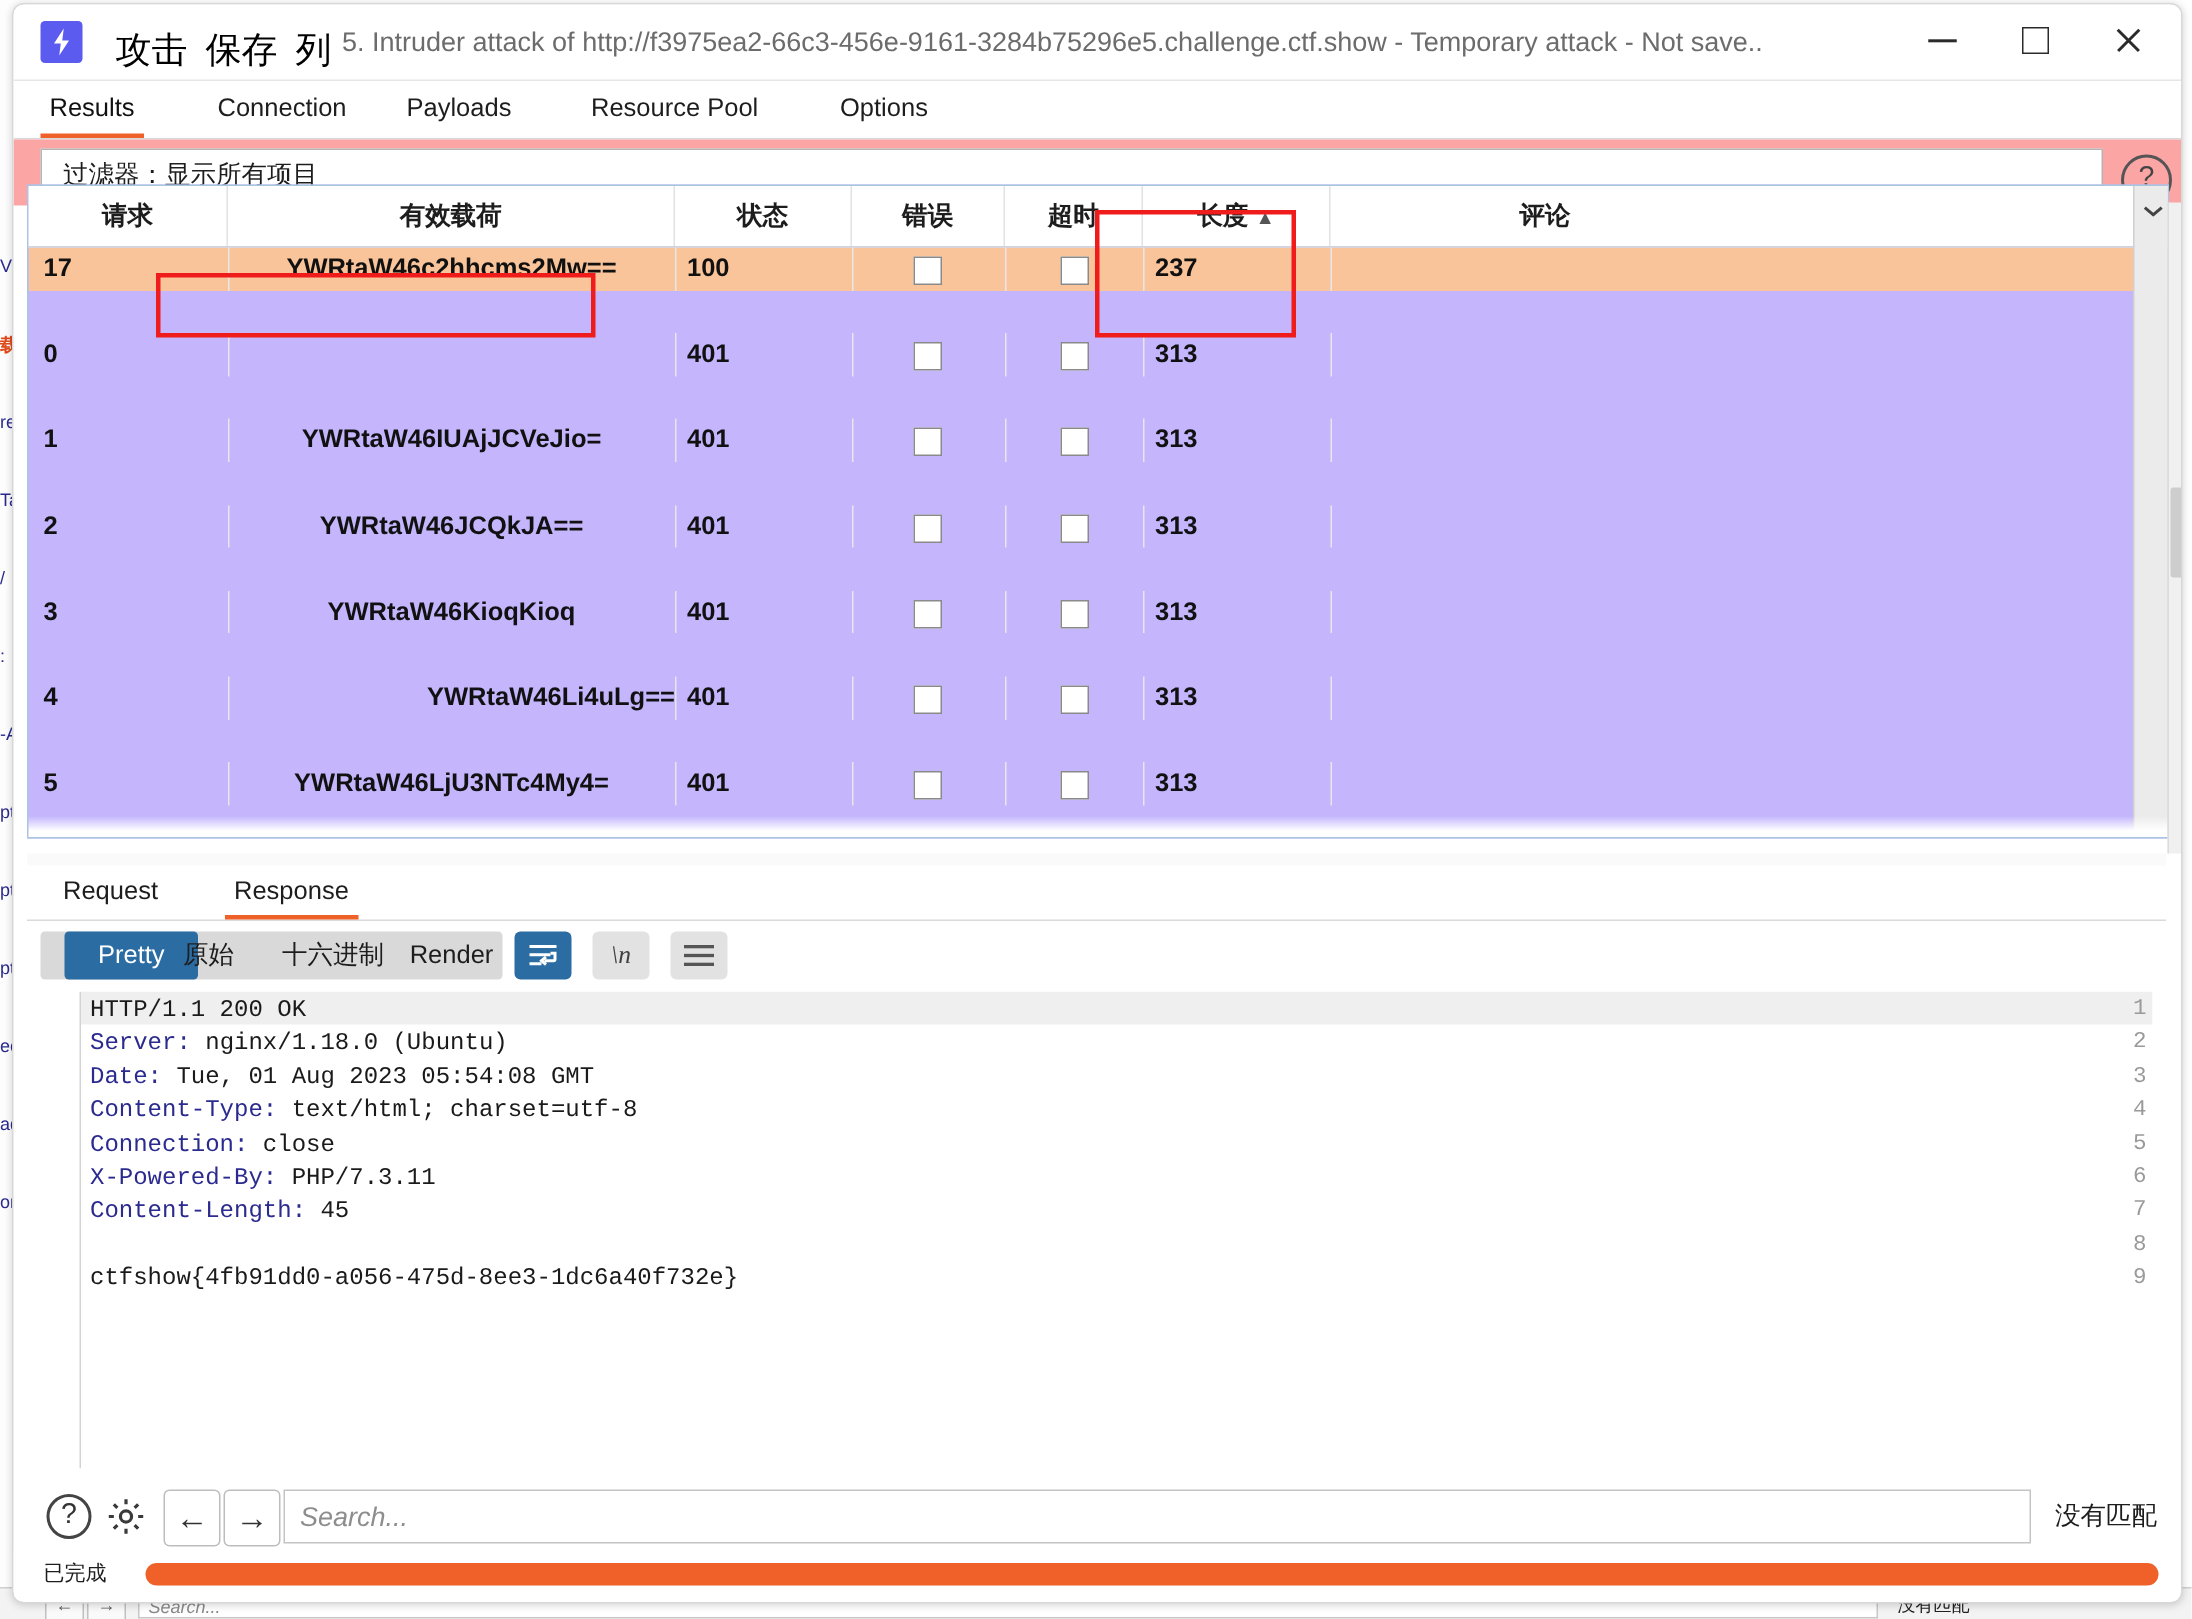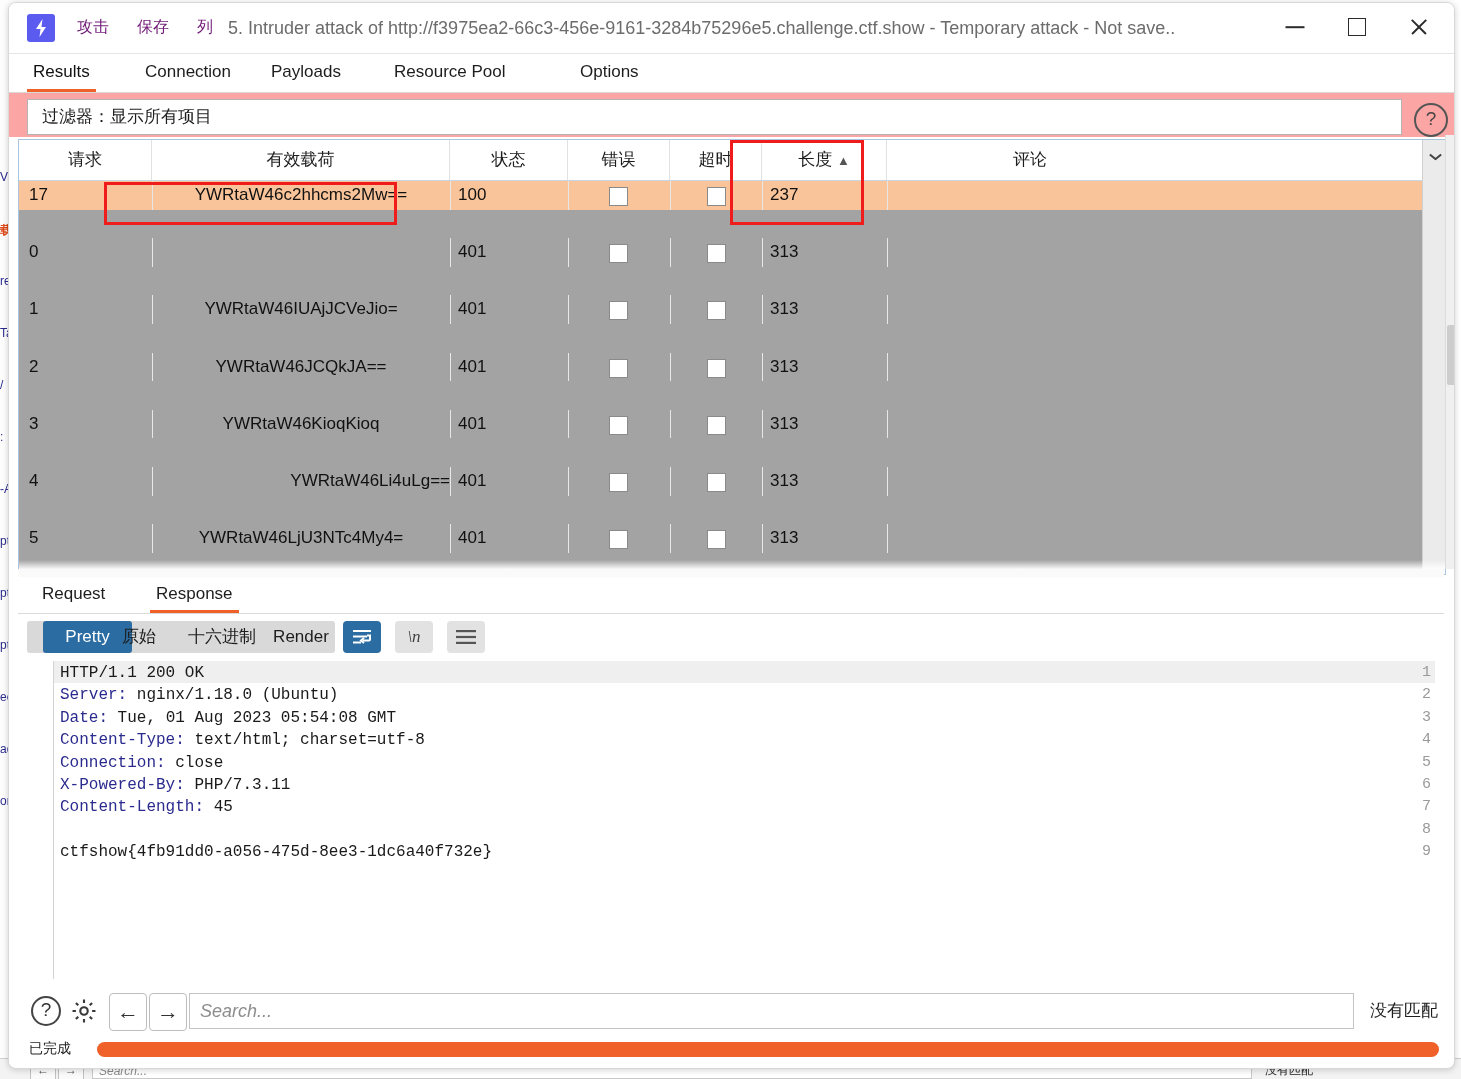--- a/index.html
+++ b/index.html
@@ -28,21 +28,21 @@
     position:absolute;left:8px;top:2px;width:1445px;height:1065px;
     background:#ffffff;border:1px solid #d8d8d8;border-radius:8px;
     box-shadow:0 1px 6px rgba(0,0,0,.18);
     overflow:hidden;
   }
 
   
   .titlebar{position:relative;height:50px;background:#ffffff;border-bottom:1px solid #e6e6e6;}
   .logo{position:absolute;left:18px;top:11px;width:28px;height:28px;background:#5b5bf0;border-radius:3px;}
   .logo svg{display:block;margin:4px auto;}
-  .tb-menu{position:absolute;top:14px;font-size:16px;color:#701a75;}
+  .tb-menu{position:absolute;top:14px;font-size:24px;color:#000000;}
   .tb-menu.m1{left:68px;} .tb-menu.m2{left:128px;} .tb-menu.m3{left:188px;}
   .tb-title{position:absolute;left:219px;top:15px;width:1000px;font-size:18px;color:#6c6c6c;white-space:nowrap;overflow:hidden;}
   .winbtn{position:absolute;top:0;width:62px;height:48px;}
   .winbtn .g{position:absolute;left:50%;top:50%;transform:translate(-50%,-50%);}
   .wb-min{right:128px;} .wb-max{right:66px;} .wb-close{right:4px;}
   .bar-h{width:19px;height:1.6px;background:#2b2b2b;}
   .sq{width:16px;height:16px;border:1.6px solid #2b2b2b;}
   .xg{width:20px;height:20px;position:relative;}
   .xg:before,.xg:after{content:"";position:absolute;left:0;top:9px;width:20px;height:1.6px;background:#2b2b2b;}
   .xg:before{transform:rotate(45deg);} .xg:after{transform:rotate(-45deg);}
@@ -54,21 +54,21 @@
   .tab.active:after{content:"";position:absolute;left:4px;right:4px;bottom:0;height:3px;background:#f0612a;}
 
   
   .filterwrap{position:relative;height:44px;background:#fca5a5;}
   .filterbox{position:absolute;left:18px;top:6px;width:1375px;height:36px;border:1px solid #b4b4b4;background:#fff;
      font-size:17px;color:#1d1d1d;line-height:34px;padding-left:14px;box-sizing:border-box;}
   .help-round{position:absolute;right:6px;top:10px;width:30px;height:30px;border:2px solid #555;border-radius:50%;
      text-align:center;line-height:27px;font-size:19px;color:#444;}
 
   
-  .tablewrap{position:absolute;left:9px;top:136px;width:1426px;height:434px;border:1px solid #a9c5e0;background:#a3a3a3;}
+  .tablewrap{position:absolute;left:9px;top:120px;width:1426px;height:434px;border:1px solid #a9c5e0;background:#c4b5fd;font-weight:bold;}
   .thead{position:relative;height:40px;background:#fff;border-bottom:1px solid #c9d6e2;}
   .th{position:absolute;top:0;height:40px;line-height:39px;font-size:17px;color:#1d1d1d;text-align:center;
       border-right:1px solid #e2e2e2;box-sizing:border-box;}
   .rowsbox{position:absolute;left:0;top:41px;right:0;bottom:0;overflow:hidden;}
   .row{position:relative;height:28.6px;}
   .row.sel{background:#fac49a;}
   .row .c{position:absolute;top:0;height:28.6px;line-height:28px;font-size:17px;color:#111;box-sizing:border-box;}
   .c-req{text-align:left;padding-left:10px;}
   .c-pay{text-align:center;}
   .c-sta{text-align:left;padding-left:8px;}
@@ -180,21 +180,21 @@
       <div class="winbtn wb-close">
           <div class="g xg"></div>
         </div>
     </div>
 
     <div class="tabstrip">
       <div class="tab active" style="left:14px">Results</div>
       <div class="tab" style="left:126px">Connection</div>
       <div class="tab" style="left:252px">Payloads</div>
       <div class="tab" style="left:375px">Resource Pool</div>
-      <div class="tab" style="left:561px">Options</div>
+      <div class="tab" style="left:541px">Options</div>
     </div>
 
     <div class="filterwrap">
       <div class="filterbox">过滤器：显示所有项目</div>
       <div class="help-round">?</div>
     </div>
 
     <div class="tablewrap">
       <div class="thead">
         <div class="th" style="left:0;width:133px">请求</div>

